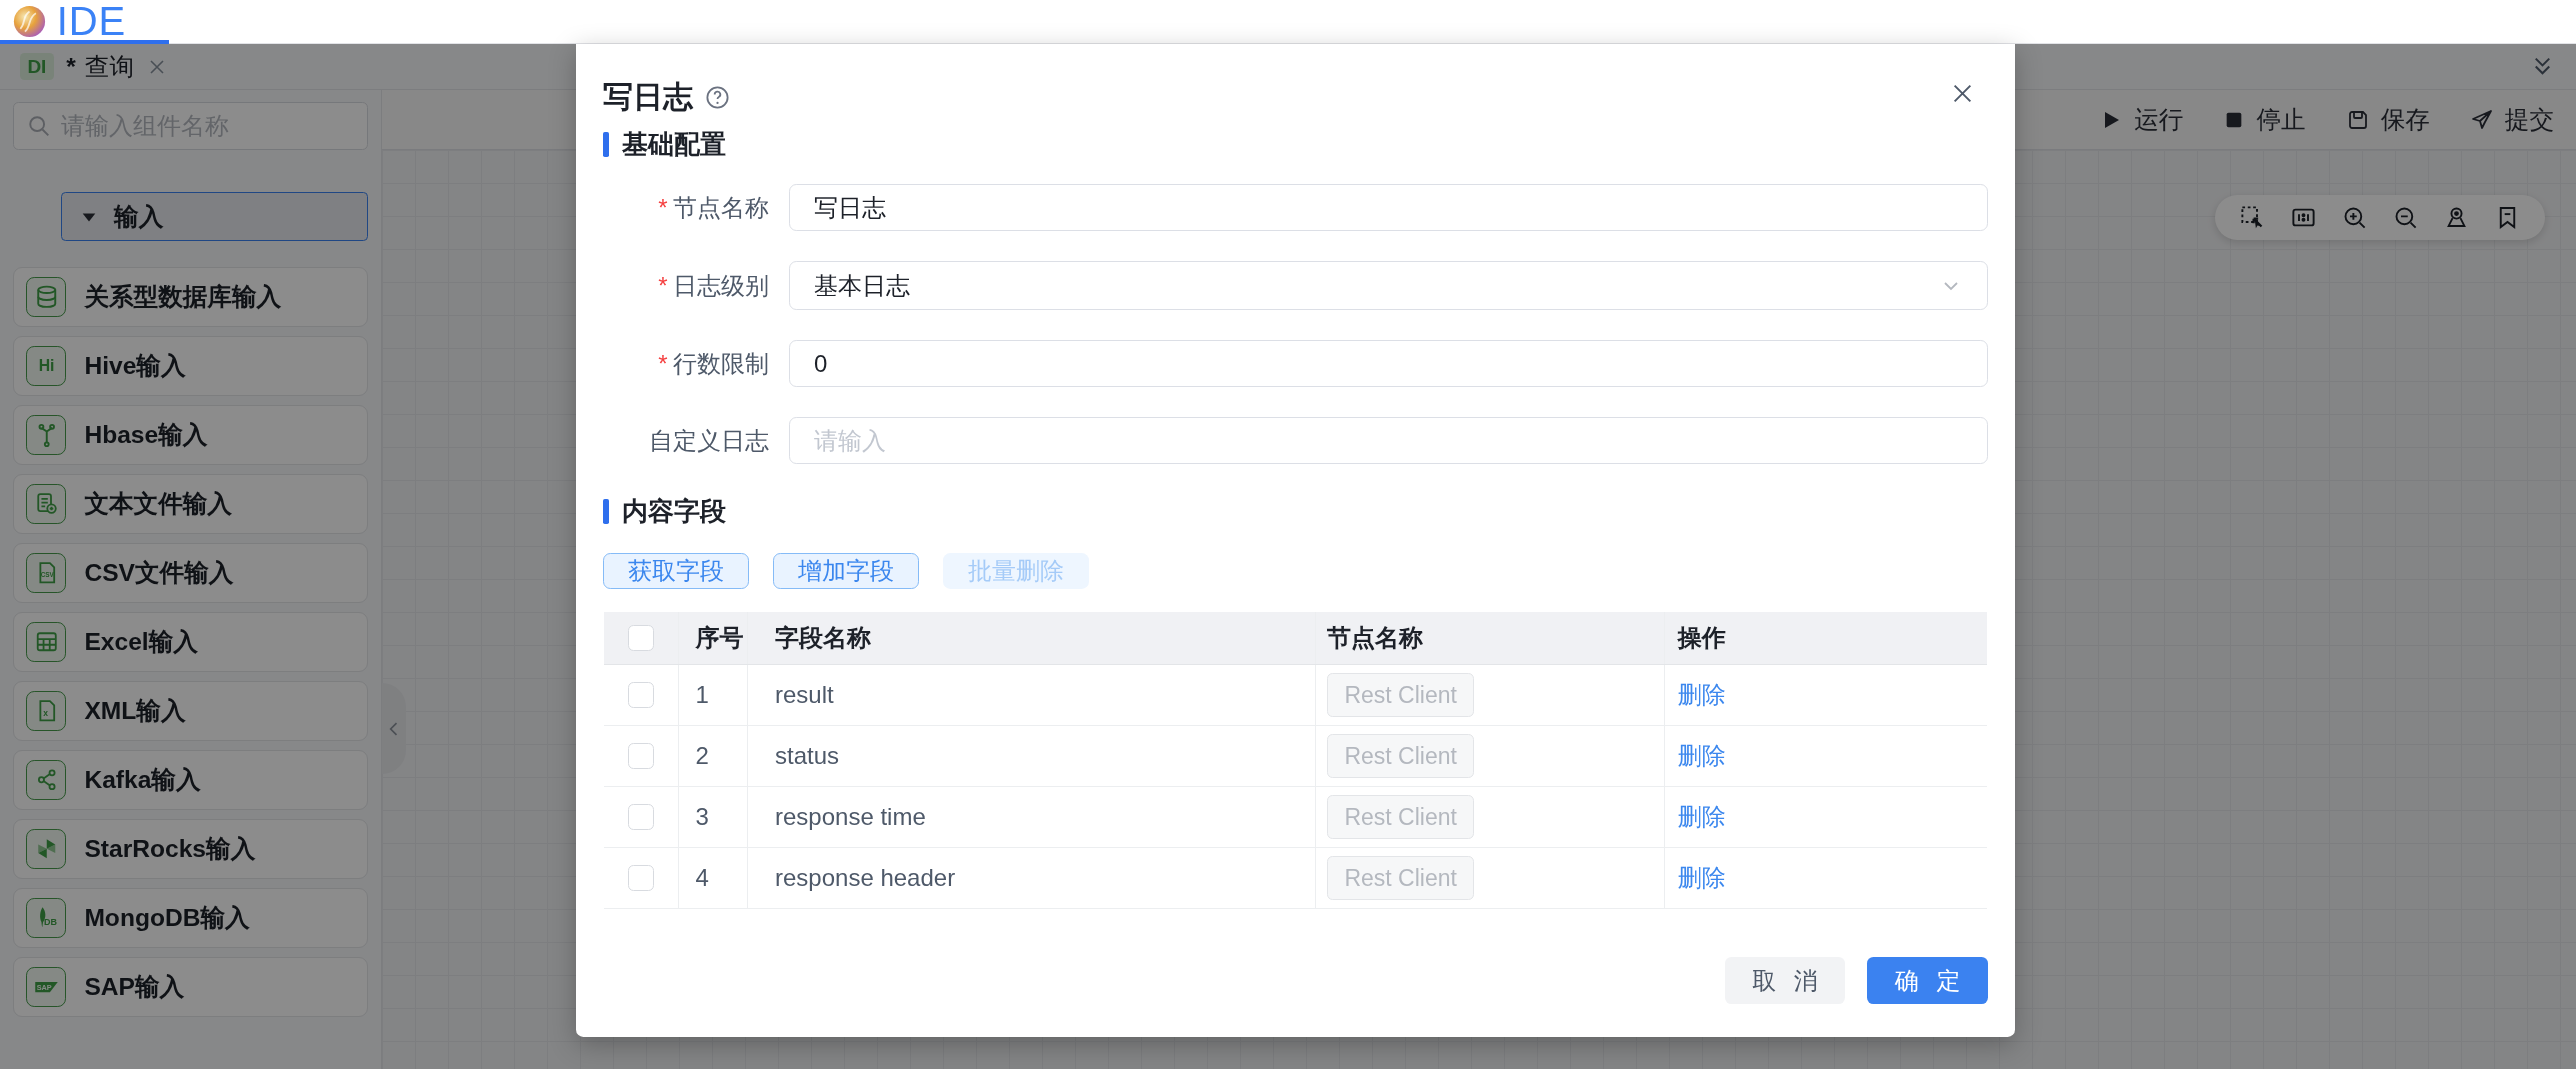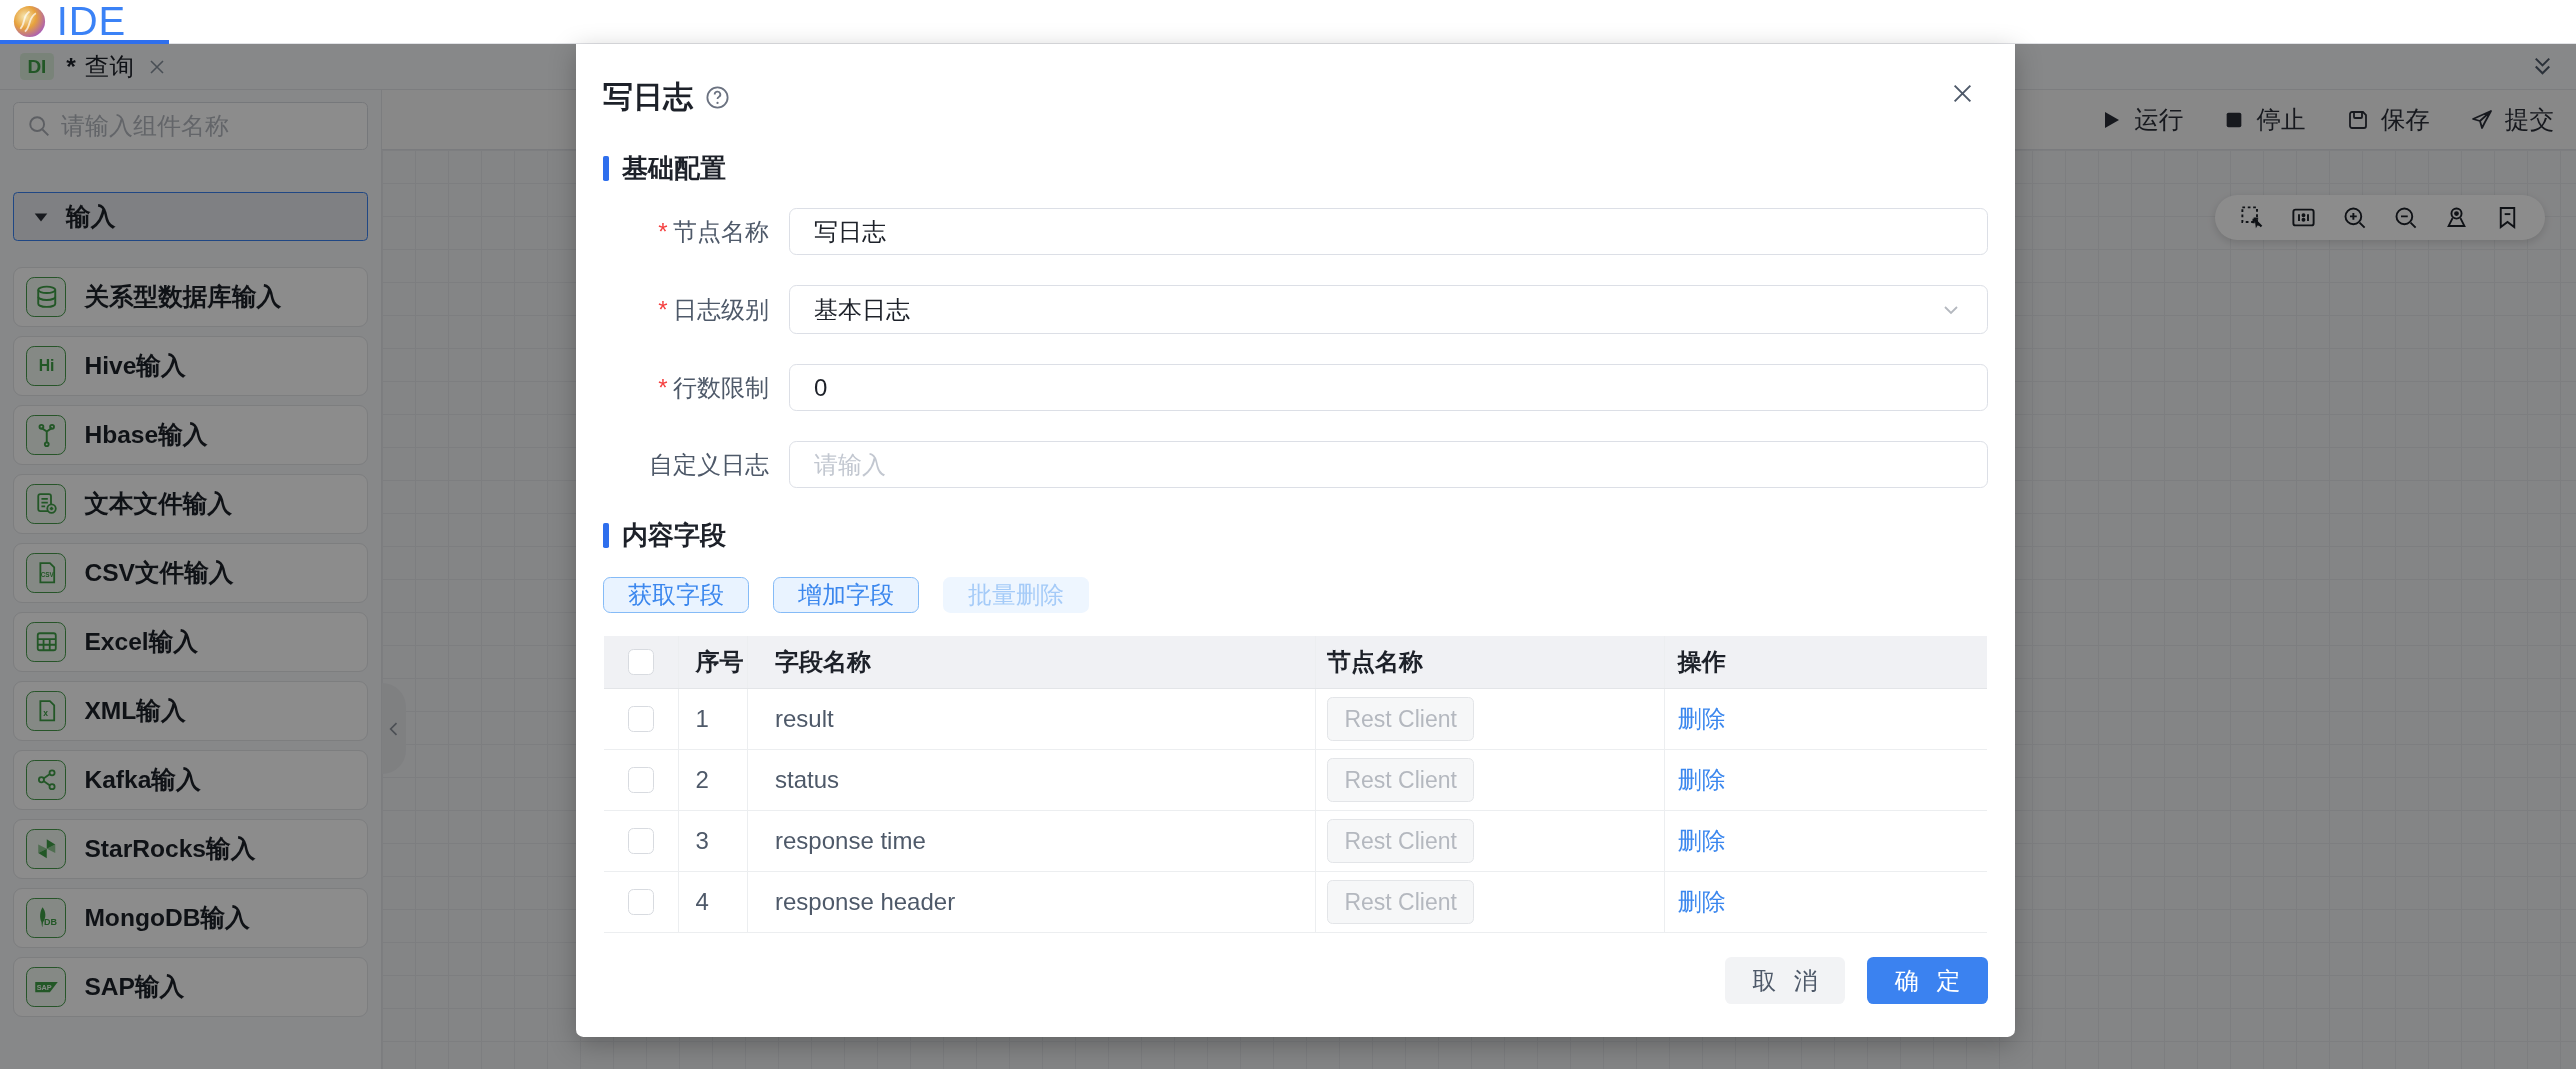--- a/index.html
+++ b/index.html
@@ -21,21 +21,21 @@
   .tab-close { color:#86909c; display:flex; align-items:center; margin-left:1.8px; }
   .tabbar-collapse { position:absolute; right:20px; top:9px; color:#4e5969; }
 
   
   .main { display:flex; height:980px; }
   .sidebar { width:382px; background:#f6f7f9; border-right:0.9px solid #e2e3e7; padding:12px 12.7px 0 12.7px; flex:none; }
   .search-box { height:48px; background:#fff; border:0.9px solid #d8dbe0; border-radius:5.5px; display:flex; align-items:center; padding:0 12.7px; gap:9px; }
   .search-box svg { flex:none; color:#a9adb5; }
   .search-box input { border:none; outline:none; background:transparent; font-size:24px; color:#1d2129; width:100%; font-family:inherit; }
   .search-box input::placeholder { color:#b4b8bf; }
-  .section-header { margin-top:42px; height:49px; background:#e8eaee; border:1.8px solid #3b82f0; border-radius:4.5px; display:flex; align-items:center; padding:0 18px; gap:16.4px; }
+  .section-header { margin-top:42px; height:49px; background:#e8eaee; border:1.8px solid #3b82f0; border-radius:4.5px; display:flex; align-items:center; padding:0 18px; gap:16.4px;margin-left:48px; }
   .section-header .caret { color:#2a2e37; }
   .section-header .sec-label { font-size:24.6px; font-weight:700; color:#1d2129; }
   .component-list { margin-top:25.5px; }
   .component-item { height:60px; background:#fff; border:0.9px solid #e3e5e8; border-radius:9px; display:flex; align-items:center; padding:0 12.7px; gap:18px; margin-bottom:9px; }
   .comp-icon { width:40px; height:40px; border:1.8px solid #479b4c; background:#f2faf2; border-radius:8.2px; color:#3f9e46; display:flex; align-items:center; justify-content:center; flex:none; }
   .comp-label { font-size:24.6px; font-weight:700; color:#1d2129; }
 
   
   .canvas { flex:1; display:flex; flex-direction:column; min-width:0; }
   .canvas-header { height:60px; background:#f7f7f8; border-bottom:0.9px solid #dfe1e5; display:flex; align-items:center; justify-content:flex-end; gap:40px; padding-right:22px; }
@@ -49,21 +49,21 @@
   .collapse-handle { position:absolute; left:0; top:533px; width:24px; height:91px; background:#e7e9ec; border-radius:0 47px 47px 0; display:flex; align-items:center; justify-content:center; color:#8a9099; }
 
   
   .overlay { position:absolute; left:0; top:44px; right:0; bottom:0; background:rgba(0,0,0,.45); z-index:40; }
   .modal { position:absolute; left:576px; top:44px; width:1439px; height:993px; background:#fff; border-radius:0 0 7.3px 7.3px; z-index:50; box-shadow:0 7.3px 27px rgba(0,0,0,.25); }
   .modal-header { display:flex; align-items:center; padding:33px 27px 9px 27px; position:relative; }
   .modal-title { font-size:30px; font-weight:600; color:#1d2129; }
   .help-icon { margin-left:11px; color:#6b7280; display:flex; cursor:pointer; }
   .modal-close { position:absolute; right:38px; top:35px; color:#4e5969; cursor:pointer; }
   .modal-body { padding:0 27px; }
-  .section-title { display:flex; align-items:center; gap:12.7px; margin-top:24px; }
+  .section-title { display:flex; align-items:center; gap:12.7px; }
   .section-bar { width:6.4px; height:25.5px; background:#2f6fed; border-radius:1.8px; }
   .section-text { font-size:26px; font-weight:700; color:#1d2129; }
   .form { margin-top:22px; }
   .form-row { display:flex; align-items:center; margin-bottom:30px; }
   .form-label { width:166px; text-align:right; font-size:24px; color:#4e5969; margin-right:20px; flex:none; }
   .req-mark { color:#f53f3f; margin-right:5.5px; font-size:24px; }
   .form-input { flex:1; height:47px; border:0.9px solid #dcdfe6; border-radius:7.3px; font-size:24px; color:#1d2129; padding:0 24px; outline:none; background:#fff; font-family:inherit; }
   .form-input::placeholder { color:#c2c7d0; }
   .form-select { flex:1; height:49px; border:0.9px solid #dcdfe6; border-radius:7.3px; display:flex; align-items:center; justify-content:space-between; padding:0 24px; cursor:pointer; }
   .select-value { font-size:24px; color:#1d2129; }

